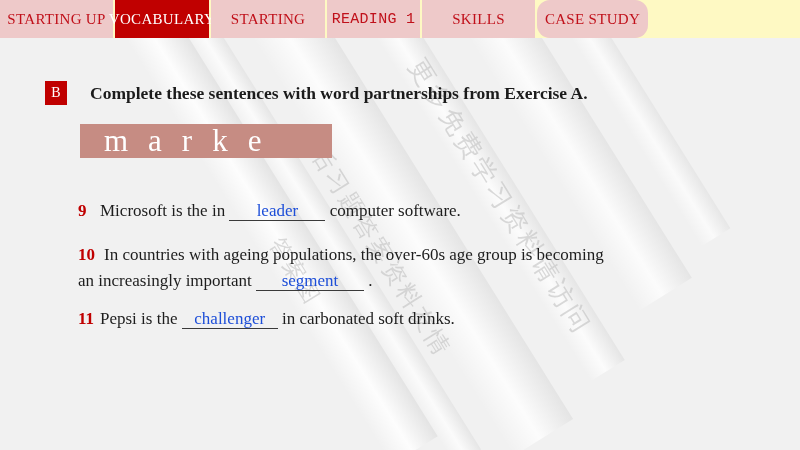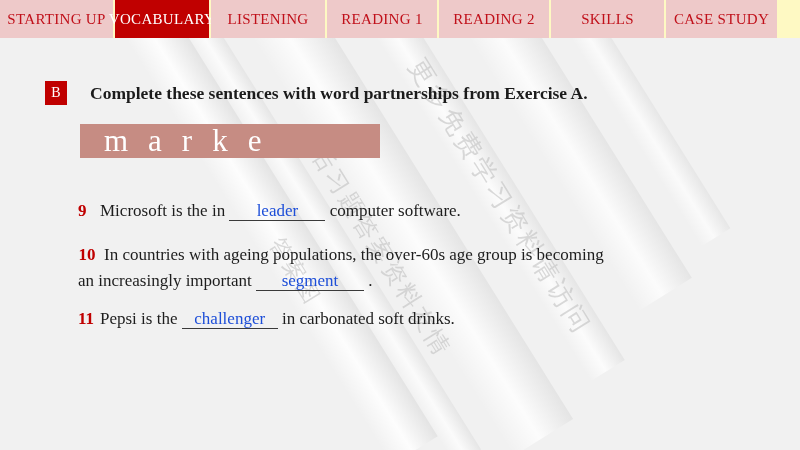--- a/index.html
+++ b/index.html
@@ -56,21 +56,21 @@
     letter-spacing: 0.3px;
     display: flex;
     align-items: center;
     justify-content: center;
     margin-right: 2px;
     height: 38px;
     box-sizing: border-box;
     cursor: pointer;
     user-select: none;
   }
-  .tab:last-child { margin-right: 0; }
+  .tab:last-child { margin-right: 0; border-radius: 13px; }
   .tab.active {
     background: #c00000;
     color: #ffffff;
   }
 
   
   #content {
     position: absolute;
     top: 38px; left: 0;
     width: 800px;
@@ -105,21 +105,21 @@
     color: #1b1b1b;
     white-space: nowrap;
     text-align: center;
   }
 
   
   #word-banner {
     position: absolute;
     top: 86px;
     left: 80px;
-    width: 300px;
+    width: 252px;
     height: 34px;
     background: #c68c83;
     overflow: hidden;
   }
   #word-banner-text {
     position: absolute;
     left: 24px;
     top: -3px;
     color: #ffffff;
     font-family: "Liberation Serif", serif;
@@ -152,21 +152,21 @@
   }
   .blank.wide { min-width: 84px; }
   .blank.seg  { min-width: 96px; }
 
   #s9  { top: 160px; left: 78px; }
   #s10 { top: 204px; left: 78px; width: 630px; }
   #s11 { top: 268px; left: 78px; }
   #s12 { top: 314px; left: 78px; }
 
   #s9 .snum, #s11 .snum, #s12 .snum { width: 22px; }
-  #s10 .snum { width: 26px; text-align: right; }
+  #s10 .snum { width: 26px; }
   #s10 .l2 { display: block; margin-top: 1px; }
 </style>
 </head>
 <body>
 
 <div id="watermark-layer">
   <div class="wm-streak" style="left:250px; top:-30px; width:54px; height:520px; transform:rotate(-32deg); opacity:.9;"></div>
   <div class="wm-streak" style="left:305px; top:-60px; width:30px; height:560px; transform:rotate(-32deg); opacity:.75;"></div>
   <div class="wm-streak" style="left:360px; top:-80px; width:70px; height:560px; transform:rotate(-32deg); opacity:.85;"></div>
   <div class="wm-streak" style="left:450px; top:-110px; width:40px; height:520px; transform:rotate(-32deg); opacity:.8;"></div>
@@ -178,27 +178,24 @@
 </div>
 
 <div id="tabbar">
   <div class="tab" style="width:113px;">
     <span>STARTING UP</span>
   </div>
   <div class="tab active" style="width:94px;">
     <span>VOCABULARY</span>
   </div>
   <div class="tab" style="width:114px;">
-    <span>LISTENING</span>
-  </div>
-  <div class="tab" style="width:110px;">
+    <span>STARTING</span>
+  </div>
+  <div class="tab" style="width:93px;font-family:Liberation Mono, monospace;">
     <span>READING 1</span>
-  </div>
-  <div class="tab" style="width:110px;">
-    <span>READING 2</span>
   </div>
   <div class="tab" style="width:113px;text-align:center;">
     <span>SKILLS</span>
   </div>
   <div class="tab" style="width:111px;">
     <span>CASE STUDY</span>
   </div>
 </div>
 
 <div id="content">

